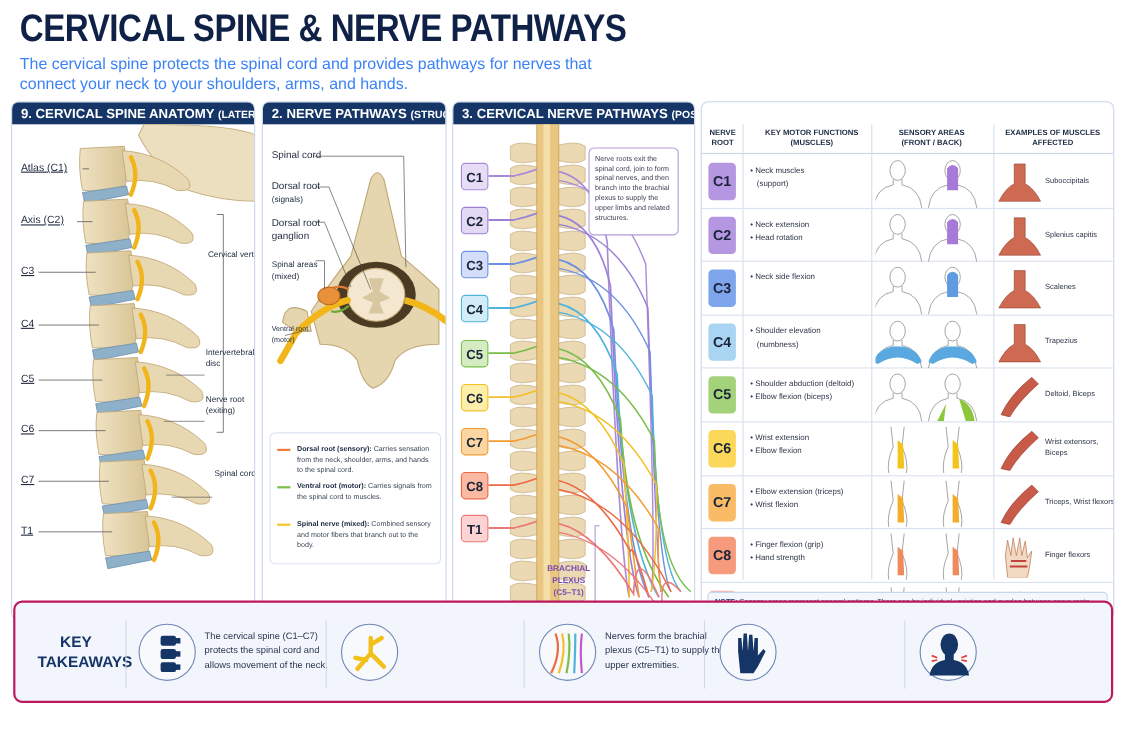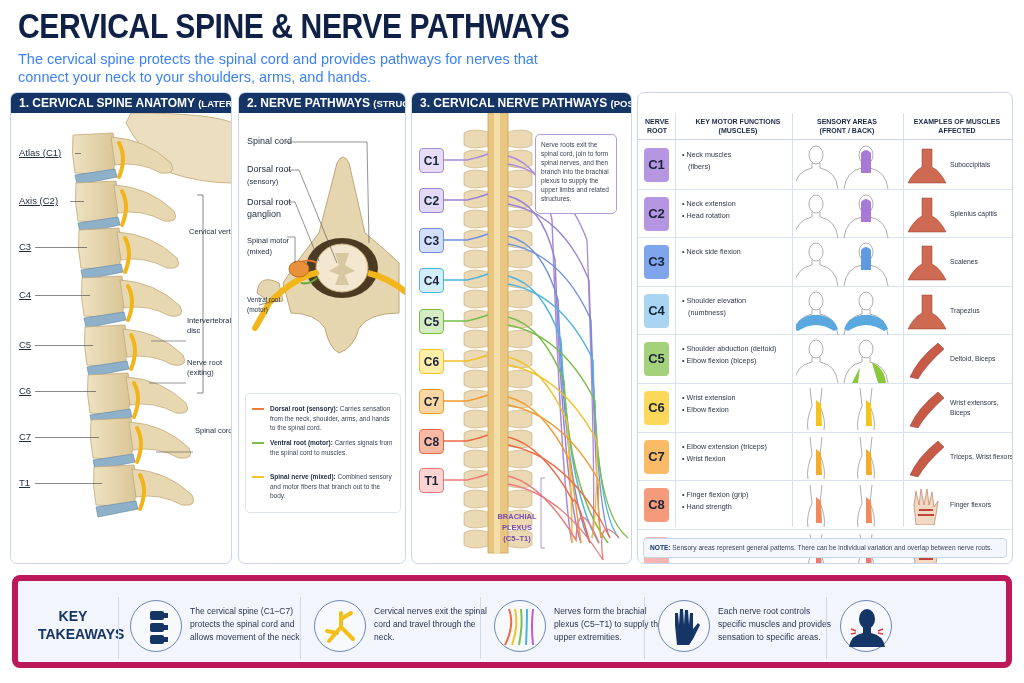--- a/index.html
+++ b/index.html
@@ -47,36 +47,36 @@
   .row .motor .cont::before { content: ""; }
   .row .muscle { position: absolute; left: 312px; top: 0; width: 64px; height: 48px; font-size: 6.8px; line-height: 10px; color: #2d3548;
     display: flex; align-items: center; }
   .row svg.body { position: absolute; left: 158px; top: 2px; }
   .row svg.musc { position: absolute; left: 266px; top: 4px; }
   .note { position: absolute; left: 5px; right: 5px; bottom: 5px; height: 20px; border: 1px solid #c8d6ec; border-radius: 4px; background: #f3f7fd;
     font-size: 6.6px; line-height: 18px; padding-left: 6px; color: #3b4559; white-space: nowrap; }
   .note b { color: #143566; }
 
   
-  .takeaways { position: absolute; left: 12px; top: 575px; width: 1000px; height: 93px; border: 6px solid #be185d; border-radius: 8px; background: #f2f6fc; }
+  .takeaways { position: absolute; left: 12px; top: 546px; width: 1000px; height: 93px; border: 2px solid #be185d; border-radius: 8px; background: #f2f6fc; }
   .kt-title { position: absolute; left: 20px; top: 26px; width: 70px; text-align: center; font-weight: 700; font-size: 14px; line-height: 18px; color: #143566; }
   .kt-div { position: absolute; top: 16px; width: 1px; height: 62px; background: #cfd9e8; }
   .kt-item { position: absolute; top: 12px; height: 70px; }
   .kt-icon { position: absolute; left: 0; top: 7px; width: 52px; height: 52px; border-radius: 50%; border: 1px solid #6f86b5; background: #f7f9fd; }
   .kt-icon svg { position: absolute; left: 0; top: 0; }
   .kt-text { position: absolute; left: 60px; top: 12px; width: 118px; font-size: 8.5px; line-height: 13px; color: #2a3550; }
 </style>
 </head>
 <body>
 
 <div class="title">CERVICAL SPINE &amp; NERVE PATHWAYS</div>
 <div class="subtitle">The cervical spine protects the spinal cord and provides pathways for nerves that connect your neck to your shoulders, arms, and hands.</div>
 
 <div class="panel p1">
-  <div class="panel-head"><span>1. CERVICAL SPINE ANATOMY</span> <span class="sub">(LATERAL VIEW)</span></div>
+  <div class="panel-head"><span>9. CERVICAL SPINE ANATOMY</span> <span class="sub">(LATERAL VIEW)</span></div>
   <svg width="222" height="450" style="position:absolute;left:0;top:20px">
     <defs>
       <linearGradient id="bone" x1="0" x2="1">
           <stop offset="0" stop-color="#efe2c2"></stop>
           <stop offset="1" stop-color="#d9c596"></stop>
         </linearGradient>
     </defs>
 
     <path d="M120 0 Q200 0 222 10 L222 70 Q190 70 160 60 Q130 40 115 10 Z" fill="#ecdfc0" stroke="#c9b384" stroke-width="1"></path>
     <g id="vertebrae">
@@ -178,24 +178,24 @@
     <g stroke="#4a4a4a" stroke-width="0.6" fill="none">
       <path d="M47 29 L128 29 L130 130"></path>
       <path d="M48 57 L60 57 L98 150"></path>
       <path d="M48 89 L56 89 L80 148"></path>
       <path d="M48 124 L56 124 L56 150"></path>
       <path d="M36 188 L20 192"></path>
     </g>
   </svg>
   <div class="lbl" style="left:8px;top:43px">Spinal cord</div>
   <div class="lbl" style="left:8px;top:71px">Dorsal root</div>
-  <div class="lbl lbl-sm" style="left:8px;top:84px">(sensory)</div>
+  <div class="lbl lbl-sm" style="left:8px;top:84px">(signals)</div>
   <div class="lbl" style="left:8px;top:104px">Dorsal root</div>
   <div class="lbl" style="left:8px;top:116px">ganglion</div>
-  <div class="lbl lbl-sm" style="left:8px;top:143px">Spinal motor</div>
+  <div class="lbl lbl-sm" style="left:8px;top:143px">Spinal areas</div>
   <div class="lbl lbl-sm" style="left:8px;top:154px">(mixed)</div>
   <div class="lbl lbl-sm" style="left:8px;top:202px;font-size:6.5px">Ventral root</div>
   <div class="lbl lbl-sm" style="left:8px;top:212px;font-size:6.5px">(motor)</div>
 
   <div class="legend">
     <div class="legend-item" style="top:10px">
       <span class="legend-swatch" style="background:#f07c3c"></span>
       <b>Dorsal root (sensory):</b> <span>Carries sensation from the neck, shoulder, arms, and hands to the spinal cord.</span>
     </div>
     <div class="legend-item" style="top:44px">
@@ -308,21 +308,21 @@
     <div class="th" style="left:264px;width:110px">EXAMPLES OF MUSCLES AFFECTED</div>
   </div>
   <div class="vline" style="left:37px"></div>
   <div class="vline" style="left:154px"></div>
   <div class="vline" style="left:265px"></div>
   <div id="rows">
       <div class="row" style="top: 48px;">
         <div class="tag" style="background: rgb(181, 150, 224);">C1</div>
         <div class="motor">
           <div>Neck muscles</div>
-          <div class="cont">(fibers)</div>
+          <div class="cont">(support)</div>
         </div>
         <svg class="body" width="104" height="46">
           <g>
             <ellipse cx="20" cy="12" rx="7" ry="9" fill="#fff" stroke="#777" stroke-width="0.6"></ellipse>
             <path d="M16 20 L16 25 Q0 28 -2 46 M24 20 L24 25 Q40 28 42 46" stroke="#777" stroke-width="0.6" fill="none"></path>
           </g>
           <g>
             <ellipse cx="70" cy="12" rx="7" ry="9" fill="#fff" stroke="#777" stroke-width="0.6"></ellipse>
             <path d="M66 20 L66 25 Q50 28 48 46 M74 20 L74 25 Q90 28 92 46" stroke="#777" stroke-width="0.6" fill="none"></path>
             <path d="M65 10 Q70 4 75 10 L75 30 L65 30 Z" fill="#a77ad8"></path>
@@ -527,21 +527,20 @@
         </div>
         <div class="kt-text">The cervical spine (C1–C7) protects the spinal cord and allows movement of the neck.</div>
       </div>
       <div class="kt-div" style="left: 282px;"></div>
       <div class="kt-item" style="left: 296px; width: 180px;">
         <div class="kt-icon">
           <svg width="52" height="52">
             <path d="M26 12 L26 26 L14 40 M26 26 L38 38 M26 18 L36 12 M22 32 L12 30" stroke="#f2c018" stroke-width="4" fill="none" stroke-linecap="round"></path>
           </svg>
         </div>
-        <div class="kt-text">Cervical nerves exit the spinal cord and travel through the neck.</div>
       </div>
       <div class="kt-div" style="left: 462px;"></div>
       <div class="kt-item" style="left: 476px; width: 180px;">
         <div class="kt-icon">
           <svg width="52" height="52">
             <path d="M14 8 Q20 24 10 44" stroke="#ee6a45" stroke-width="2" fill="none"></path>
             <path d="M20 8 Q24 24 17 44" stroke="#f2c028" stroke-width="2" fill="none"></path>
             <path d="M26 8 Q28 24 24 44" stroke="#7cbf4a" stroke-width="2" fill="none"></path>
             <path d="M32 8 Q32 24 31 44" stroke="#4fb3dc" stroke-width="2" fill="none"></path>
             <path d="M38 8 Q36 24 38 44" stroke="#c05ad0" stroke-width="2" fill="none"></path>
@@ -549,21 +548,20 @@
         </div>
         <div class="kt-text">Nerves form the brachial plexus (C5–T1) to supply the upper extremities.</div>
       </div>
       <div class="kt-div" style="left: 626px;"></div>
       <div class="kt-item" style="left: 640px; width: 180px;">
         <div class="kt-icon">
           <svg width="52" height="52">
             <path d="M18 44 L16 24 L16 12 L19 12 L20 24 L21 8 L24 8 L25 24 L26 9 L29 9 L30 24 L31 12 L34 12 L34 28 L39 22 L41 24 L34 38 L30 44 Z" fill="#143566"></path>
           </svg>
         </div>
-        <div class="kt-text">Each nerve root controls specific muscles and provides sensation to specific areas.</div>
       </div>
       <div class="kt-div" style="left: 808px;"></div>
       <div class="kt-item" style="left: 822px; width: 180px;">
         <div class="kt-icon">
           <svg width="52" height="52">
             <ellipse cx="26" cy="18" rx="8" ry="10" fill="#143566"></ellipse>
             <path d="M22 26 L22 32 Q10 34 8 46 L44 46 Q42 34 30 32 L30 26 Z" fill="#143566"></path>
             <path d="M10 28 L15 30 M10 33 L15 32 M42 28 L37 30 M42 33 L37 32" stroke="#e2403a" stroke-width="1.6"></path>
           </svg>
         </div>

